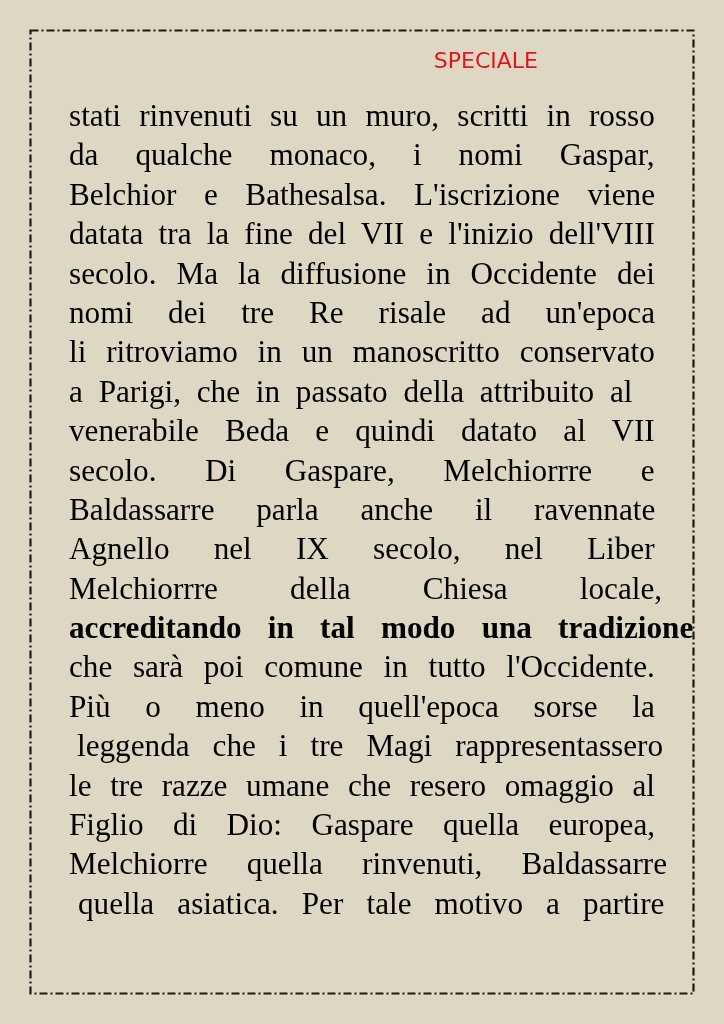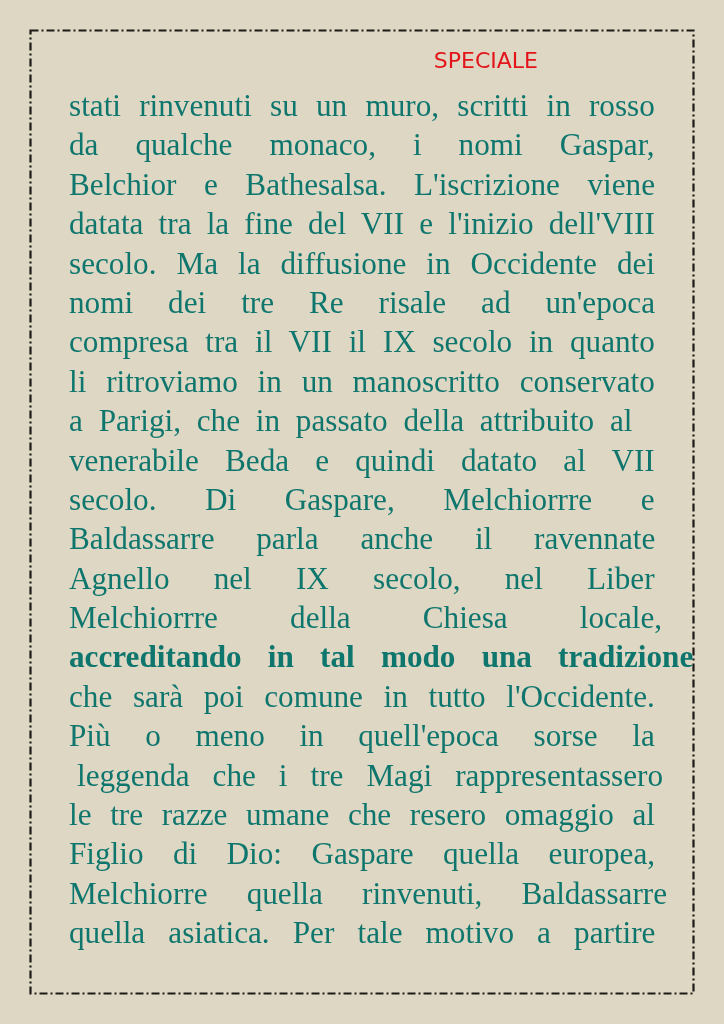--- a/index.html
+++ b/index.html
@@ -29,26 +29,26 @@
       top: 46px;
       font-family: "DejaVu Sans", sans-serif;
       font-size: 22px;
       color: #e3141a;
       letter-spacing: 0px;
       line-height: 30px;
     }
     .body-text {
       position: absolute;
       left: 69px;
-      top: 86px;
+      top: 96px;
       width: 586px;
       font-family: "Liberation Serif", serif;
       font-size: 31.2px;
       line-height: 39.4px;
-      color: #0f766e;
+      color: #000000;
     }
     .line {
       display: block;
       text-align: justify;
       text-align-last: justify;
       white-space: nowrap;
       height: 39.4px;
     }
     .line.last {
       text-align-last: justify;
@@ -64,30 +64,29 @@
 
   <div class="section-label">SPECIALE</div>
 
   <div class="body-text">
     <span class="line" style="display: block; white-space: nowrap; word-spacing: 10.4286px; text-align: left; text-align-last: left;">stati rinvenuti su un muro, scritti in rosso</span>
     <span class="line" style="display: block; white-space: nowrap; word-spacing: 29.2px; text-align: left; text-align-last: left;">da qualche monaco, i nomi Gaspar,</span>
     <span class="line" style="display: block; white-space: nowrap; word-spacing: 19.75px; text-align: right; text-align-last: left;">Belchior e Bathesalsa. L'iscrizione viene</span>
     <span class="line" style="display: block; white-space: nowrap; word-spacing: 7.375px; text-align: left; text-align-last: left;">datata tra la fine del VII e l'inizio dell'VIII</span>
     <span class="line" style="display: block; white-space: nowrap; word-spacing: 12.1667px; text-align: center; text-align-last: left;">secolo. Ma la diffusione in Occidente dei</span>
     <span class="line" style="display: block; white-space: nowrap; word-spacing: 27.1667px; text-align: center; text-align-last: left;">nomi dei tre Re risale ad un'epoca</span>
-    <span class="line" style="display: block; white-space: nowrap; word-spacing: 9px; text-align: left; text-align-last: left;">compresa tra il VII il IX secolo in quanto</span>
     <span class="line" style="display: block; white-space: nowrap; word-spacing: 12px; text-align: left; text-align-last: left;">li ritroviamo in un manoscritto conservato</span>
     <span class="line" style="display: block; white-space: nowrap; word-spacing: 8px; text-align: left; text-align-last: left;">a Parigi, che in passato della attribuito al</span>
     <span class="line" style="display: block; white-space: nowrap; word-spacing: 18.3333px; text-align: left; text-align-last: left;">venerabile Beda e quindi datato al VII</span>
     <span class="line" style="display: block; white-space: nowrap; word-spacing: 40.75px; text-align: left; text-align-last: left;">secolo. Di Gaspare, Melchiorrre e</span>
     <span class="line" style="display: block; white-space: nowrap; word-spacing: 34px; text-align: left; text-align-last: left;">Baldassarre parla anche il ravennate</span>
     <span class="line" style="display: block; white-space: nowrap; word-spacing: 36.4px; text-align: left; text-align-last: left;">Agnello nel IX secolo, nel Liber</span>
     <span class="line" style="display: block; white-space: nowrap; word-spacing: 64.3333px; text-align: left; text-align-last: left;">Melchiorrre della Chiesa locale,</span>
     <span class="line" style="display: block; white-space: nowrap; word-spacing: 18.4px; text-align: center; text-align-last: left; font-weight: bold;">accreditando in tal modo una tradizione</span>
     <span class="line" style="display: block; white-space: nowrap; word-spacing: 12.8333px; text-align: left; text-align-last: left;">che sarà poi comune in tutto l'Occidente.</span>
     <span class="line" style="display: block; white-space: nowrap; word-spacing: 26.8333px; text-align: left; text-align-last: left;">Più o meno in quell'epoca sorse la</span>
     <span class="line" style="display: block; white-space: nowrap; word-spacing: 15.2px; text-align: left; text-align-last: left; margin-left: 8px;">leggenda che i tre Magi rappresentassero</span>
     <span class="line" style="display: block; white-space: nowrap; word-spacing: 10.8571px; text-align: left; text-align-last: left;">le tre razze umane che resero omaggio al</span>
     <span class="line" style="display: block; white-space: nowrap; word-spacing: 21.6px; text-align: left; text-align-last: left;">Figlio di Dio: Gaspare quella europea,</span>
     <span class="line" style="display: block; white-space: nowrap; word-spacing: 31.3333px; text-align: left; text-align-last: left;">Melchiorre quella rinvenuti, Baldassarre</span>
-    <span class="line last" style="display: block; white-space: nowrap; word-spacing: 15.3333px; text-align: left; text-align-last: left;">quella asiatica. Per tale motivo a partire</span>
+    <span class="line last" style="display: block; white-space: nowrap; word-spacing: 15.3333px; text-align: left; text-align-last: left; margin-left: 9px;">quella asiatica. Per tale motivo a partire</span>
   </div>
 </div>
 
 </body></html>

